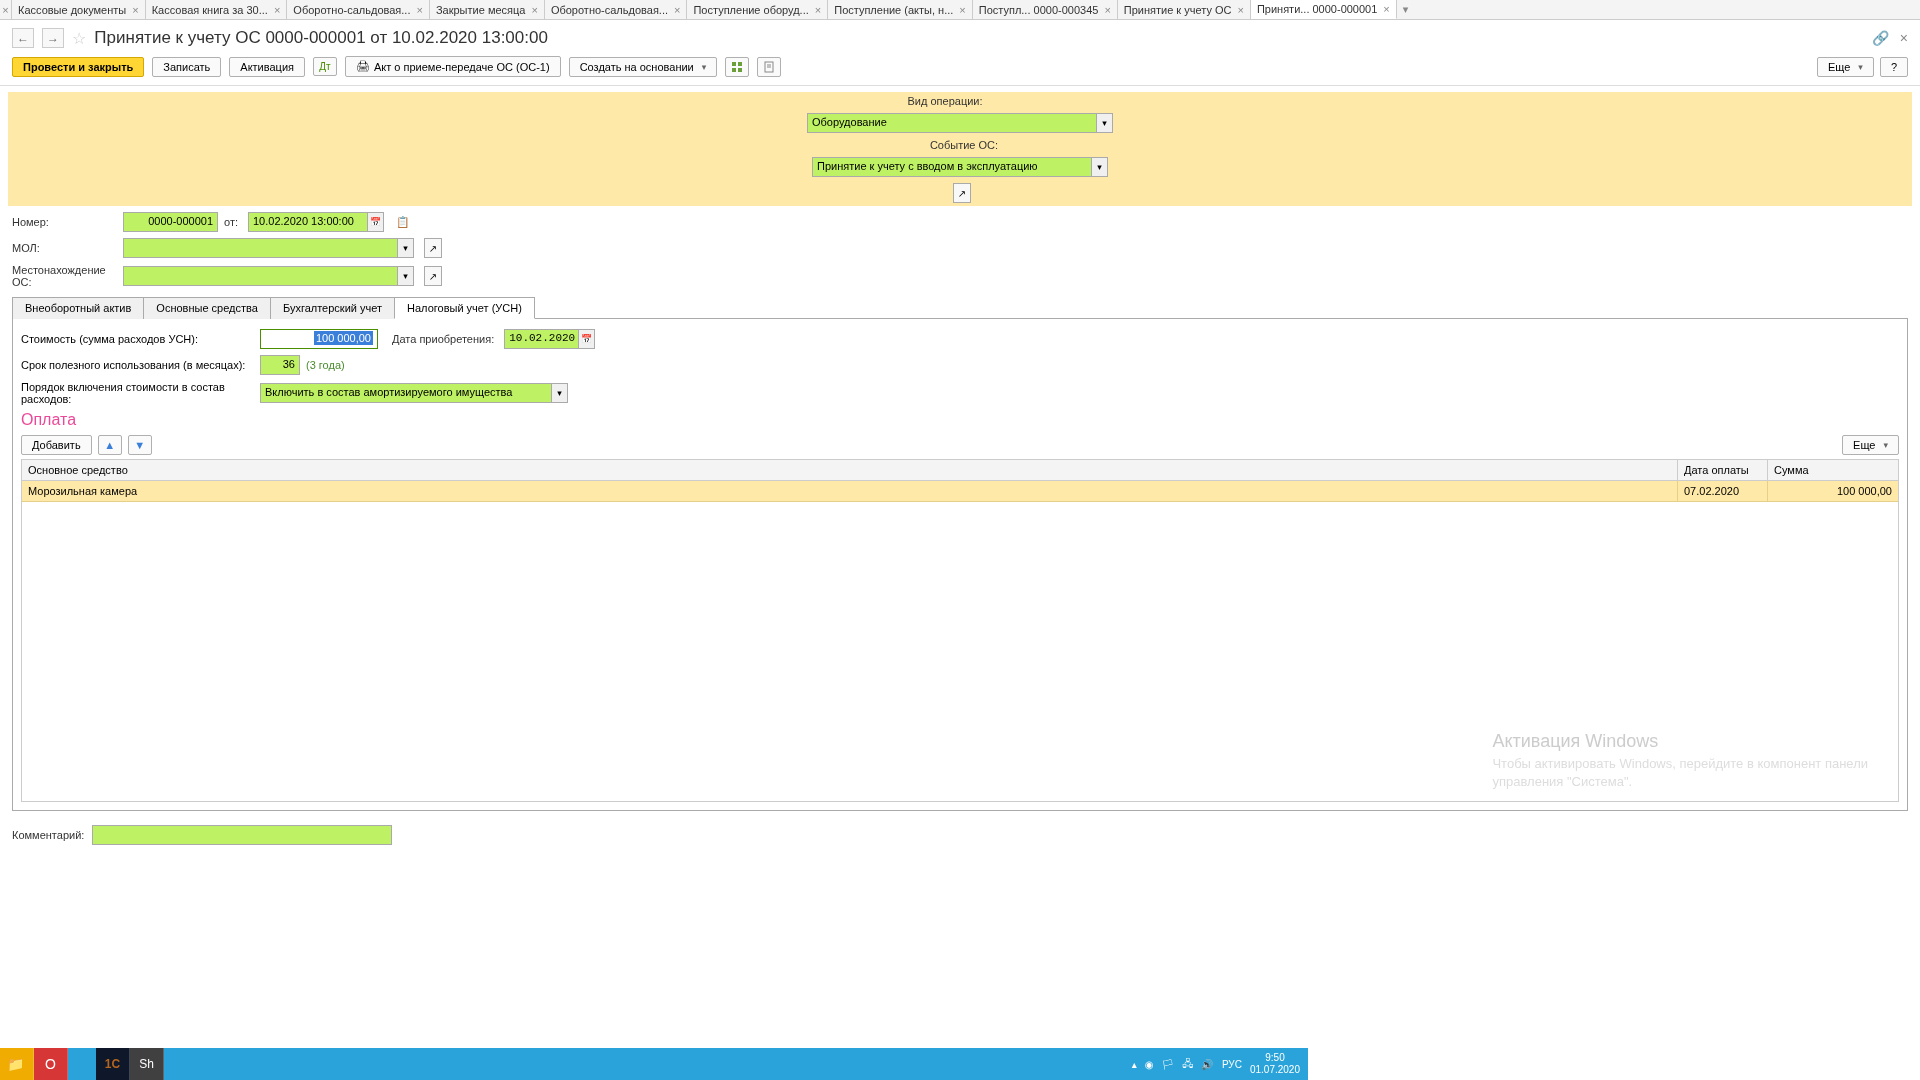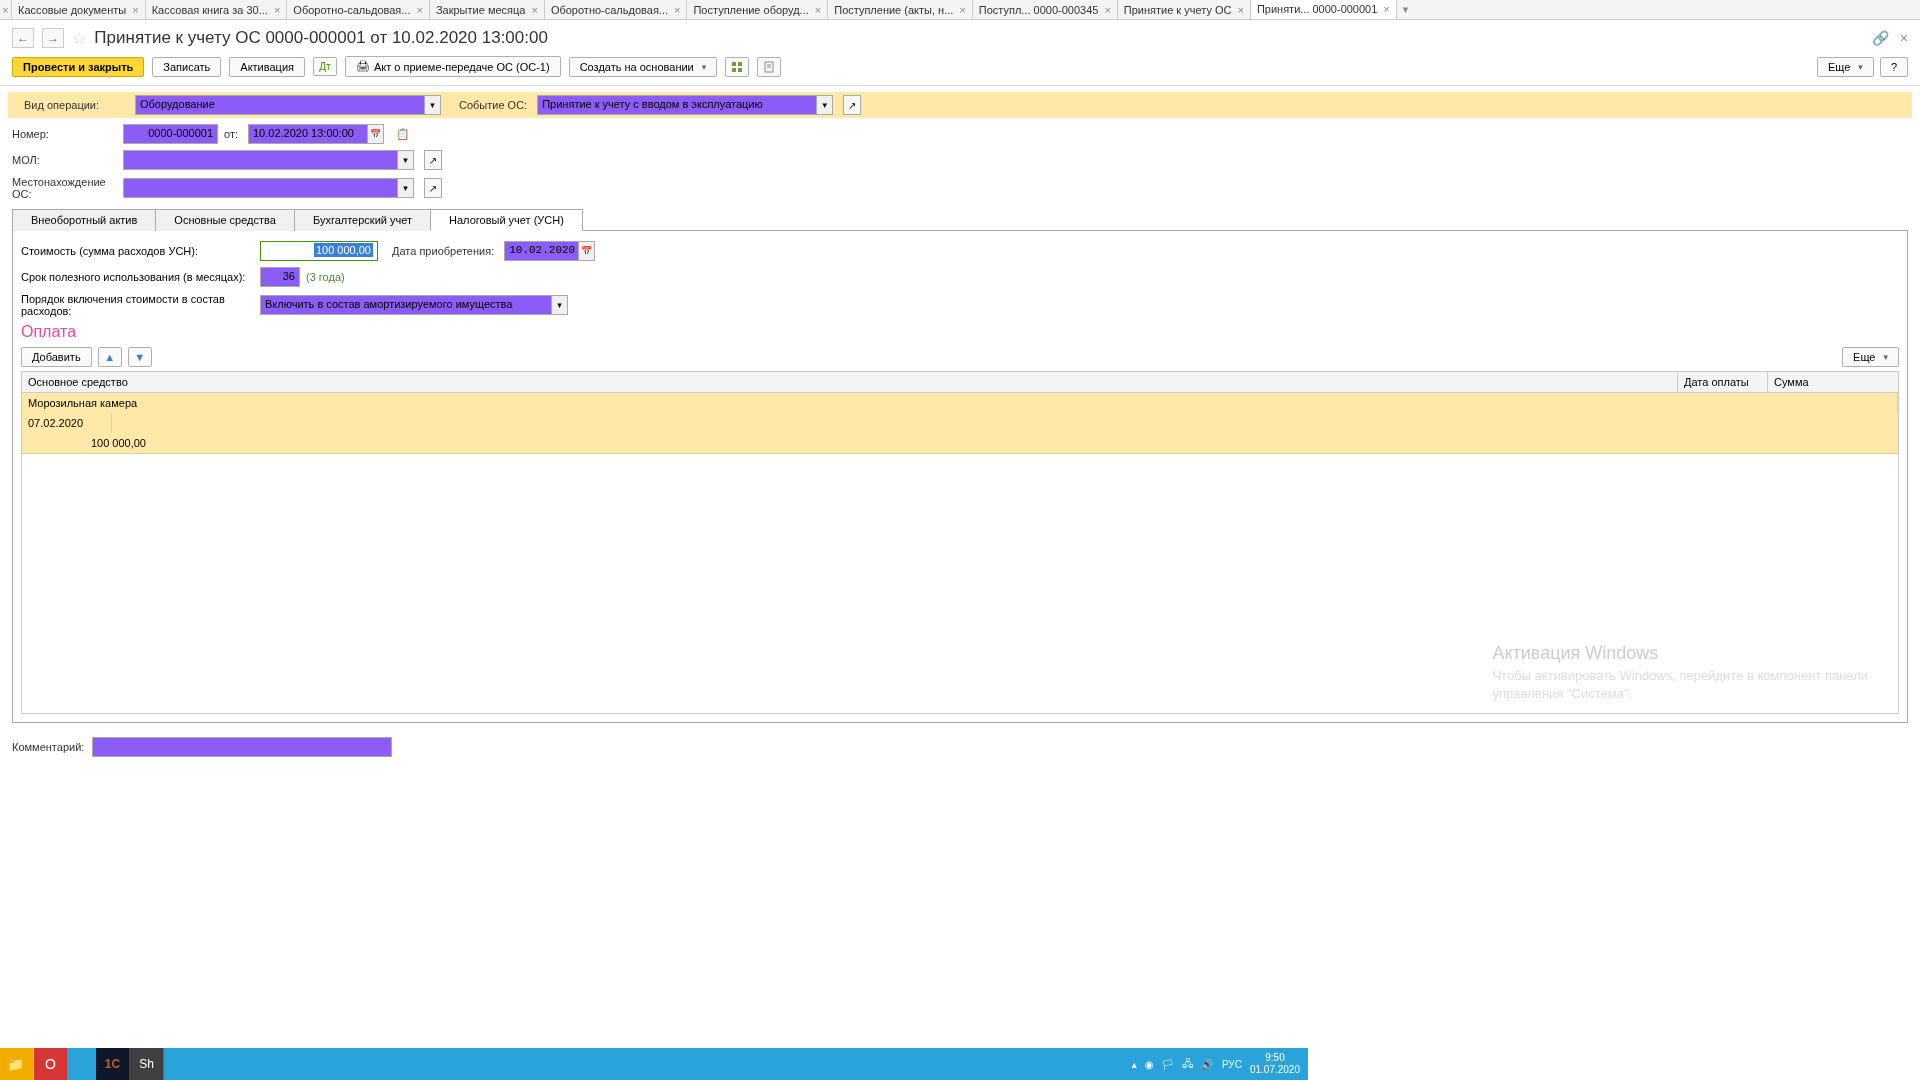--- a/index.html
+++ b/index.html
@@ -17,42 +17,42 @@
 .title-actions { margin-left: auto; display: flex; gap: 10px; }
 .link-icon, .close-doc { color: #888; font-size: 14px; cursor: pointer; }
 .toolbar { display: flex; align-items: center; gap: 8px; padding: 4px 12px 8px 12px; border-bottom: 1px solid #ddd; }
 .btn { border: 1px solid #b0b0b0; background: #fafafa; padding: 3px 10px; font-size: 11px; cursor: pointer; border-radius: 2px; display: inline-flex; align-items: center; gap: 4px; }
 .btn-primary { background: #ffd633; border-color: #d4a800; font-weight: bold; }
 .btn-icon { width: 24px; padding: 3px 0; justify-content: center; }
 .btn-dropdown::after { content: "▾"; margin-left: 4px; font-size: 9px; color: #666; }
 .toolbar-right { margin-left: auto; display: flex; gap: 6px; }
 .form-area { padding: 6px 12px; }
 .form-row { display: flex; align-items: center; margin-bottom: 6px; gap: 6px; }
-.form-row.highlight { background: #ffe9a8; padding: 3px 16px; margin-left: -4px; margin-right: -4px; }
+.form-row.highlight { background: #ffe9a8; padding: 3px 4px; margin-left: -4px; margin-right: -4px; flex-direction: column; }
 .label { width: 105px; font-size: 11px; color: #333; }
 .label-auto { font-size: 11px; color: #333; margin-right: 4px; }
 .input-wrap { display: flex; align-items: stretch; }
-.input { border: 1px solid #aaa; padding: 2px 4px; font-size: 11px; height: 20px; background: #8b5cf6; }
+.input { border: 1px solid #aaa; padding: 2px 4px; font-size: 11px; height: 20px; background: #bef264; }
 .input.right { text-align: right; }
 .input.active { border-color: #4a8f00; background: #fff; }
 .input.active .sel { background: #3a7fd9; color: #fff; padding: 1px 2px; }
 .drop-btn { border: 1px solid #aaa; border-left: none; width: 16px; display: flex; align-items: center; justify-content: center; font-size: 9px; background: #f0f0f0; cursor: pointer; height: 20px; }
 .open-btn { border: 1px solid #aaa; width: 18px; margin-left: 4px; display: flex; align-items: center; justify-content: center; font-size: 10px; background: #f8f8f8; cursor: pointer; height: 20px; }
 .tabs { display: flex; border-bottom: 1px solid #aaa; margin-top: 8px; }
-.tab-page { padding: 4px 18px; border: 1px solid #aaa; border-bottom: none; margin-right: -1px; background: #f0f0f0; font-size: 11px; cursor: pointer; position: relative; top: 1px; text-align: center; }
+.tab-page { padding: 4px 12px; border: 1px solid #aaa; border-bottom: none; margin-right: -1px; background: #f0f0f0; font-size: 11px; cursor: pointer; position: relative; top: 1px; text-align: center; }
 .tab-page.active { background: #fff; border-bottom: 1px solid #fff; }
 .tab-content { border: 1px solid #aaa; border-top: none; padding: 10px 8px 8px 8px; }
 .section-title { color: #ec4899; font-size: 16px; margin: 6px 0; }
 .table-toolbar { display: flex; gap: 6px; margin-bottom: 4px; }
 .table { border: 1px solid #ccc; }
 .table-head { display: flex; background: #f4f4f4; border-bottom: 1px solid #ccc; }
 .th { padding: 4px 6px; font-size: 11px; border-right: 1px solid #ccc; }
 .th:last-child { border-right: none; }
 .table-body { height: 320px; background: #fff; position: relative; }
-.tr { display: flex; background: #ffe9a8; border-bottom: 1px solid #e6d089; flex-direction: column; }
+.tr { display: flex; background: #ffe9a8; border-bottom: 1px solid #e6d089; }
 .td { padding: 4px 6px; font-size: 11px; border-right: 1px solid #e6d089; }
 .td:last-child { border-right: none; }
 .td.right { text-align: right; }
 .watermark { position: absolute; right: 30px; bottom: 10px; color: #ddd; font-size: 13px; line-height: 1.4; }
 .watermark .wm-title { font-size: 18px; color: #ccc; }
 .comment-row { display: flex; align-items: center; padding: 8px 12px; gap: 8px; }
 .taskbar { position: fixed; left: 0; right: 0; bottom: 0; height: 32px; background: #29a3d9; display: flex; align-items: center; width: 1308px; }
 .task-item { width: 34px; height: 32px; display: flex; align-items: center; justify-content: center; color: #fff; font-size: 14px; border-right: 1px solid rgba(255,255,255,0.2); }
 .task-item.start { background: #f0ac00; }
 .task-item.opera { background: #d63636; }

